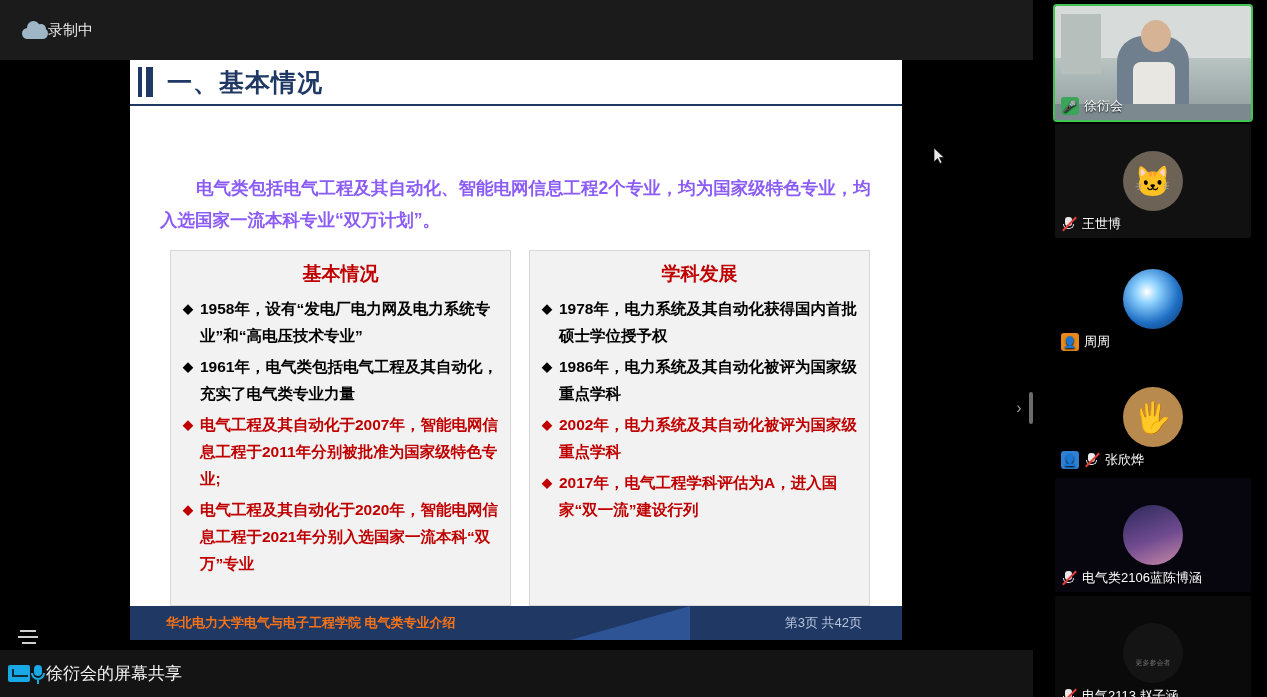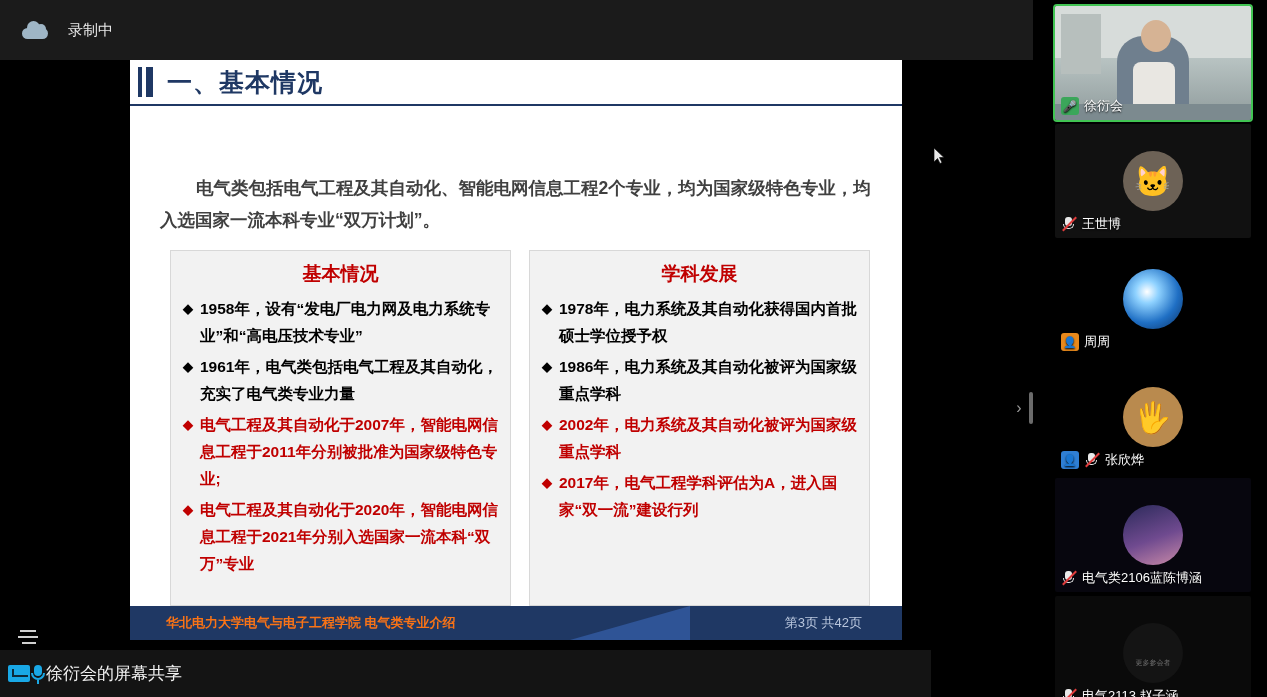--- a/index.html
+++ b/index.html
@@ -8,21 +8,21 @@
     background: #000;
     font-family: "Liberation Sans", sans-serif;
     overflow: hidden;
   }
   #app { position: relative; width: 1267px; height: 697px; background: #000; }
 
   
   .topbar {
     position: absolute; left: 0; top: 0; width: 1033px; height: 60px;
     background: #1b1b1b;
-    display: flex; align-items: center; gap: 20px; padding-left: 22px;
+    display: flex; align-items: center; gap: 0; padding-left: 22px;
   }
   .cloud-icon { width: 26px; height: 18px; position: relative; }
   .cloud-icon .c1 {
     position: absolute; left: 0; bottom: 0; width: 26px; height: 11px;
     background: #9fb6c6; border-radius: 6px;
   }
   .cloud-icon .c2 {
     position: absolute; left: 5px; top: 0; width: 13px; height: 13px;
     background: #9fb6c6; border-radius: 50%;
   }
@@ -52,21 +52,21 @@
   .title-bars i.thin { width: 4px; }
   .slide-title {
     color: #1f3864; font-size: 25px; font-weight: bold; letter-spacing: 1px;
   }
   .subhead {
     position: absolute; left: 42px; top: 68px;
     color: #c00000; font-size: 19px; font-weight: bold;
   }
   .intro-para {
     position: absolute; left: 30px; top: 112px; width: 716px;
-    color: #404040; font-size: 17.5px; line-height: 32px; font-weight: bold;
+    color: #8b5cf6; font-size: 17.5px; line-height: 32px; font-weight: bold;
     text-indent: 36px;
   }
   .cols {
     position: absolute; left: 40px; top: 190px; width: 700px; height: 356px;
     display: flex; gap: 18px;
   }
   .col {
     flex: 1; background: #f2f2f2; border: 1px solid #d8d8d8; padding: 10px 12px 0 12px;
   }
   .col-title {
@@ -115,21 +115,21 @@
     position: absolute; left: 14px; top: 560px; width: 26px; height: 34px;
     display: flex; flex-direction: column; justify-content: center; gap: 4px;
   }
   .left-menu span { display: block; height: 2px; background: #cfcfcf; }
   .left-menu span:nth-child(1) { width: 16px; margin-left: 6px; }
   .left-menu span:nth-child(2) { width: 20px; margin-left: 4px; }
   .left-menu span:nth-child(3) { width: 14px; margin-left: 8px; }
 
   
   .bottombar {
-    position: absolute; left: 0; top: 650px; width: 931px; height: 47px;
+    position: absolute; left: 0; top: 650px; width: 1033px; height: 47px;
     background: #141414; display: flex; align-items: center; gap: 0; padding-left: 8px;
   }
   .screen-ico {
     width: 22px; height: 17px; background: #19a8e6; border-radius: 2px;
     position: relative;
   }
   .screen-ico::after {
     content: ""; position: absolute; left: 4px; top: 4px; width: 14px; height: 6px;
     border: 2px solid #0d2a3a; border-right: none; border-top: none;
   }

